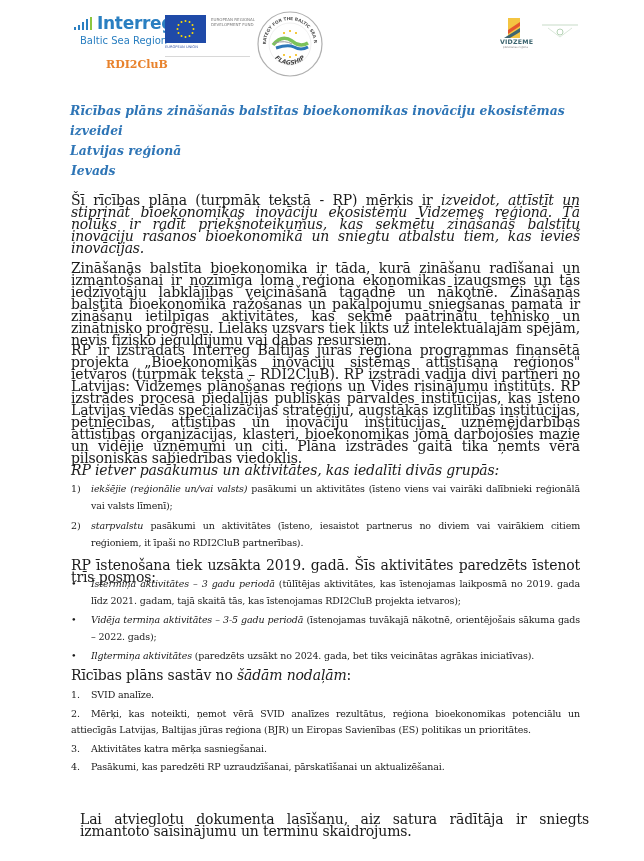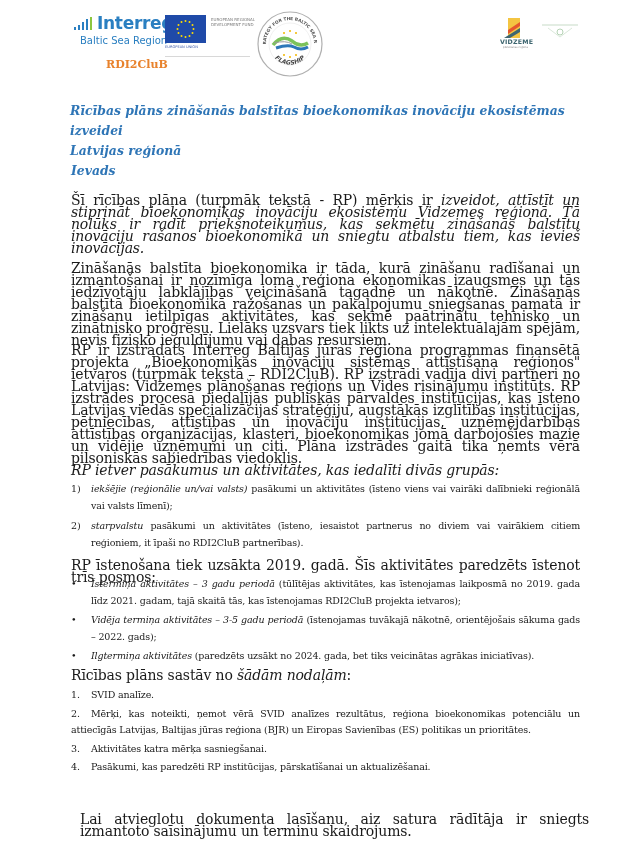--- a/index.html
+++ b/index.html
@@ -203,19 +203,19 @@
     <li style="margin-bottom:2px;padding-left:0;text-indent:20px;">
       <span class="marker" style="text-indent:0;">2.</span>
       <span>Mērķi, kas noteikti, ņemot vērā SVID analīzes rezultātus, reģiona bioekonomikas potenciālu un attiecīgās Latvijas, Baltijas jūras reģiona (BJR) un Eiropas Savienības (ES) politikas un prioritātes.</span>
     </li>
     <li style="margin-bottom:2px;">
       <span class="marker">3.</span>
       <span>Aktivitātes katra mērķa sasniegšanai.</span>
     </li>
     <li style="margin-bottom:2px;">
       <span class="marker">4.</span>
-      <span>Pasākumi, kas paredzēti RP institūcijas, pārskatīšanai un aktualizēšanai.</span>
+      <span>Pasākumi, kas paredzēti RP uzraudzīšanai, pārskatīšanai un aktualizēšanai.</span>
     </li>
   </ul>
 
   <div class="para" style="top:813px;margin-left:9px;">Lai atvieglotu dokumenta lasīšanu, aiz satura rādītāja ir sniegts izmantoto saīsinājumu un terminu skaidrojums.</div>
 
 </div>
 
 </body></html>

